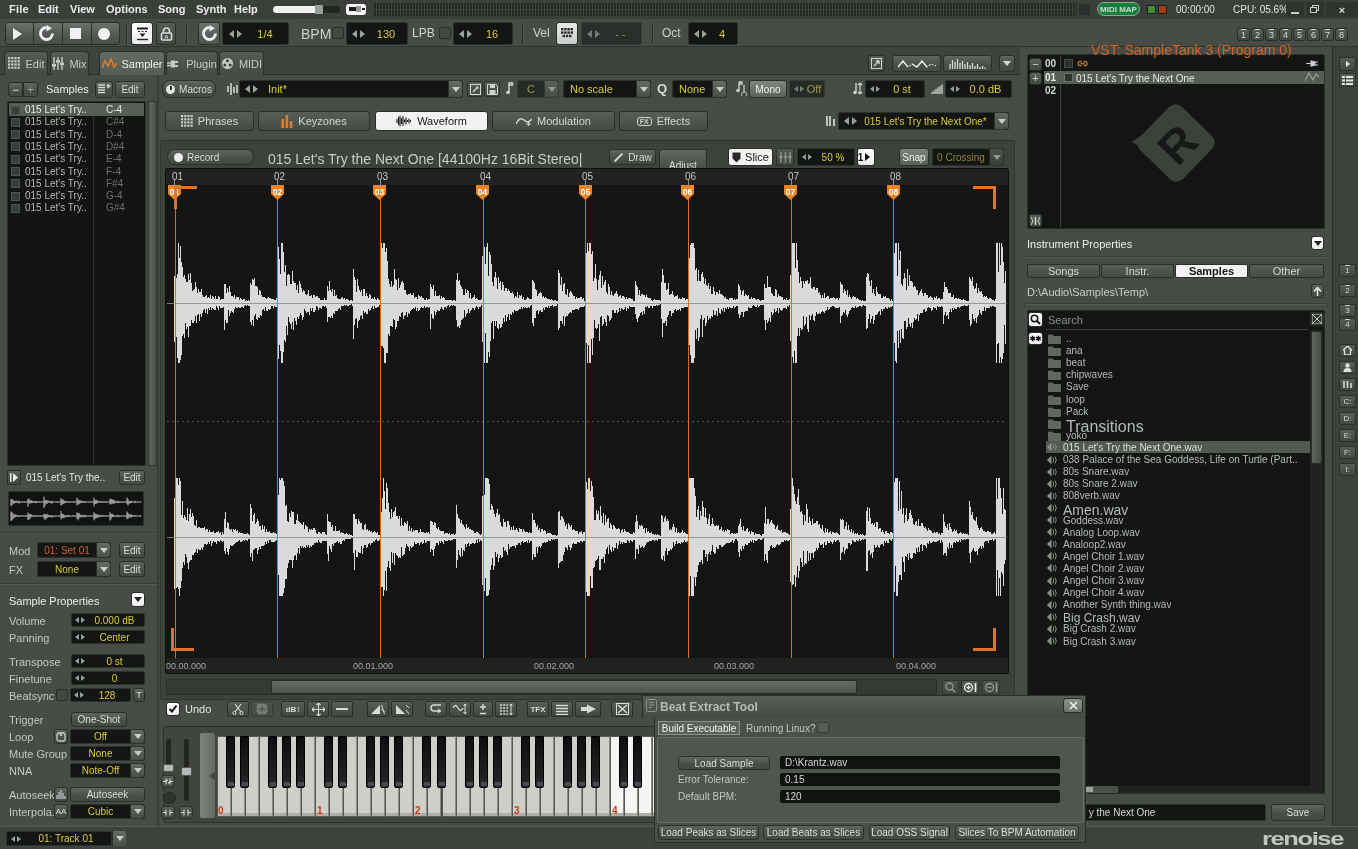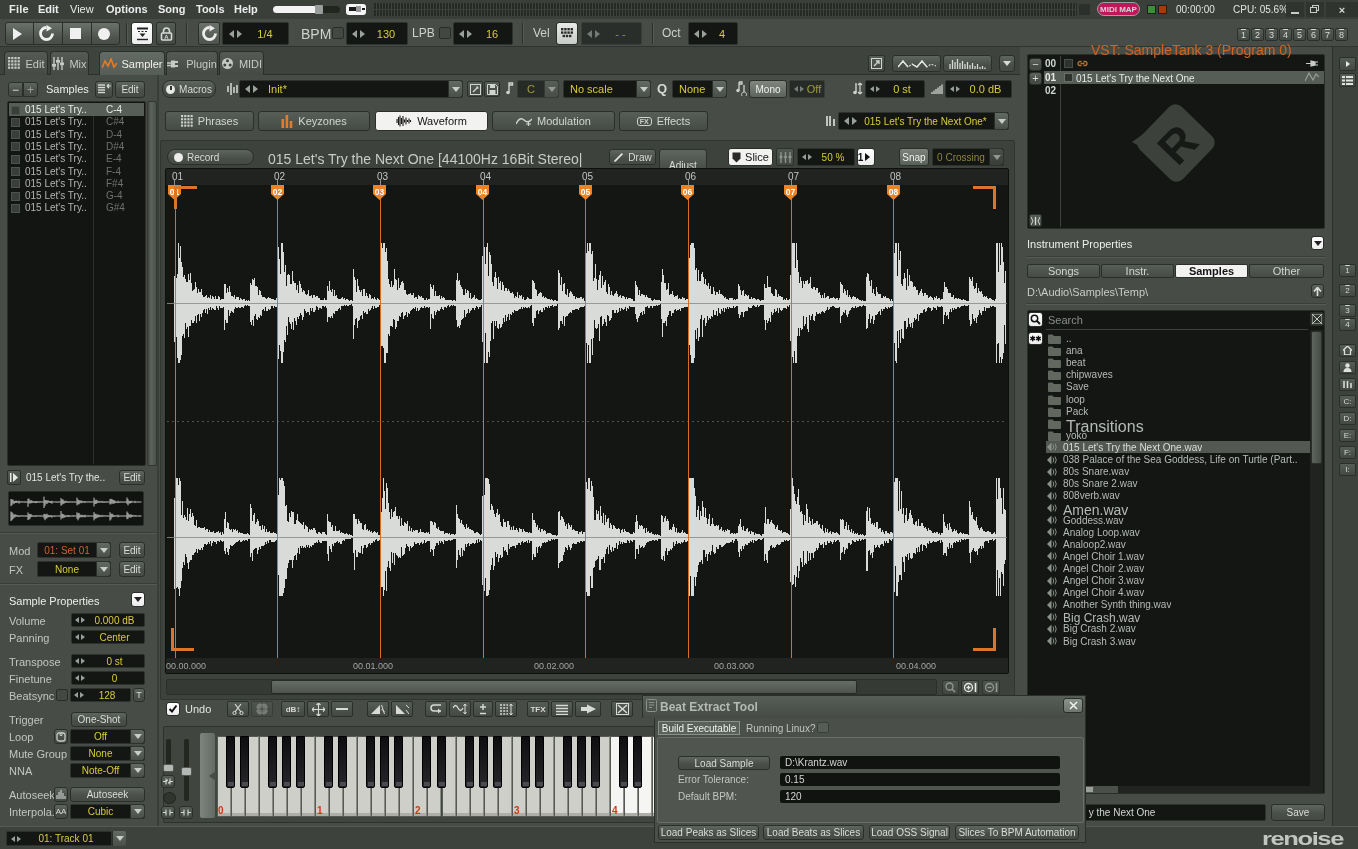--- a/index.html
+++ b/index.html
@@ -22,36 +22,36 @@
 .tb2.on{background:#f2f2f1;color:#141414}
 .ibtn{background:linear-gradient(#565c56,#434843);border:1px solid #2b2f2b;border-radius:2px;display:flex;align-items:center;justify-content:center}
 .chk{background:#434843;border:1px solid #292d29;border-radius:2px}
 svg{display:block}
 </style></head>
 <body>
 
 <div class="ab" style="left:0;top:0;width:1358px;height:19px;background:#3a3f3a"></div>
 <div class="ab" style="left:9px;top:3px;color:#ececec;font-size:11px;font-weight:bold;letter-spacing:.2px">File</div>
 <div class="ab" style="left:38px;top:3px;color:#ececec;font-size:11px;font-weight:bold">Edit</div>
-<div class="ab" style="left:70px;top:3px;color:#ececec;font-size:11px;font-weight:normal">View</div>
+<div class="ab" style="left:70px;top:3px;color:#ececec;font-size:11px;font-weight:bold">View</div>
 <div class="ab" style="left:106px;top:3px;color:#ececec;font-size:11px;font-weight:bold">Options</div>
 <div class="ab" style="left:158px;top:3px;color:#ececec;font-size:11px;font-weight:bold">Song</div>
-<div class="ab" style="left:196px;top:3px;color:#ececec;font-size:11px;font-weight:bold">Tools</div>
+<div class="ab" style="left:196px;top:3px;color:#ececec;font-size:11px;font-weight:bold">Synth</div>
 <div class="ab" style="left:234px;top:3px;color:#ececec;font-size:11px;font-weight:bold">Help</div>
 <div class="ab" style="left:273px;top:6px;width:67px;height:7px;background:#23251f;border-radius:4px"></div>
 <div class="ab" style="left:273px;top:6px;width:45px;height:7px;background:#f2f2f2;border-radius:4px"></div>
 <div class="ab" style="left:315px;top:5px;width:8px;height:9px;background:#9a9e9a;border-radius:1px"></div>
 <div class="ab" style="left:346px;top:4px;width:20px;height:11px;background:#f6f6f6;border-radius:3px"></div>
 <div class="ab" style="left:349px;top:7px;width:7px;height:4px;background:#1a1a1a"></div>
 <div class="ab" style="left:356px;top:6px;width:5px;height:6px;background:#9a9a9a"></div>
 <div class="ab" style="left:362px;top:8px;width:3px;height:2px;background:#1a1a1a"></div>
 <div class="ab" style="left:374px;top:3px;width:703px;height:6px;background:repeating-linear-gradient(90deg,#262a26 0 2px,#3f443f 2px 3px)"></div>
 <div class="ab" style="left:374px;top:10px;width:703px;height:6px;background:repeating-linear-gradient(90deg,#262a26 0 2px,#3f443f 2px 3px)"></div>
 <div class="ab" style="left:1079px;top:4px;width:11px;height:11px;background:#2c302c"></div>
-<div class="ab" style="left:1097px;top:2px;width:43px;height:14px;border:1px solid #9aa09a;border-radius:7px;background:#be185d;color:#d2d6d2;font-size:8px;font-weight:bold;display:flex;align-items:center;justify-content:center">MIDI MAP</div>
+<div class="ab" style="left:1097px;top:2px;width:43px;height:14px;border:1px solid #9aa09a;border-radius:7px;background:#15803d;color:#d2d6d2;font-size:8px;font-weight:bold;display:flex;align-items:center;justify-content:center">MIDI MAP</div>
 <div class="ab" style="left:1147px;top:5px;width:9px;height:9px;background:#3d8f35;border:1px solid #1e1e1e"></div>
 <div class="ab" style="left:1158px;top:5px;width:9px;height:9px;background:#a33c0c;border:1px solid #1e1e1e"></div>
 <div class="ab" style="left:1176px;top:4px;color:#e2e4e2;font-size:10px">00:00:00</div>
 <div class="ab" style="left:1233px;top:4px;color:#e2e4e2;font-size:10px">CPU: 05.6%</div>
 <div class="ab" style="left:1286px;top:2px;width:18px;height:15px;background:#30342f;display:flex;align-items:flex-end;justify-content:center">
     <div style="width:8px;height:2px;background:#c8ccc8;margin-bottom:3px"></div>
   </div>
 <div class="ab" style="left:1306px;top:2px;width:18px;height:15px;background:#30342f">
     <div class="ab" style="left:6px;top:3px;width:7px;height:6px;border:1px solid #c8ccc8"></div>
     <div class="ab" style="left:4px;top:5px;width:7px;height:6px;border:1px solid #c8ccc8;background:#30342f"></div>

